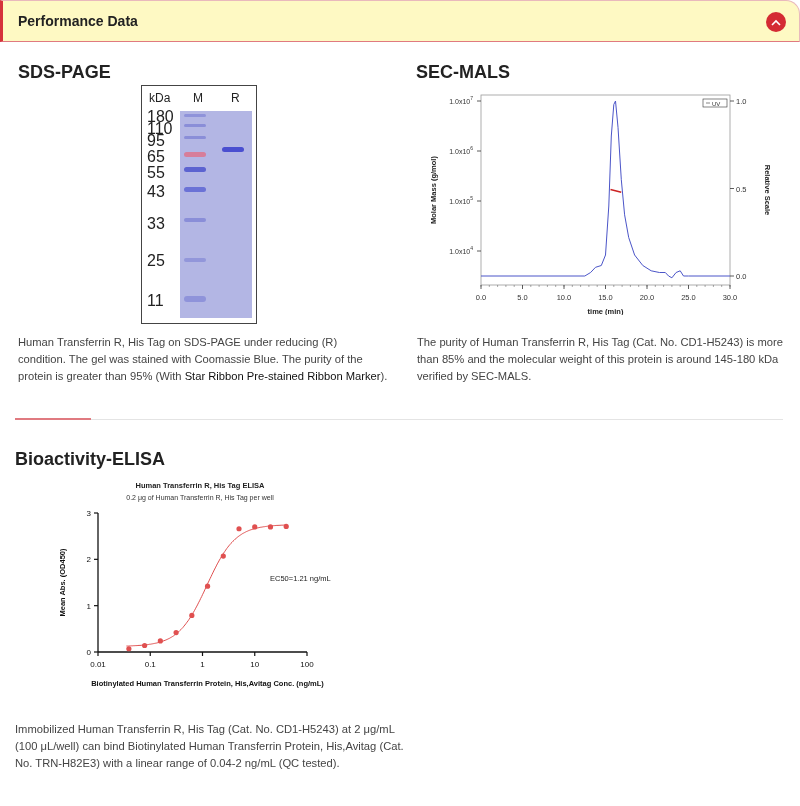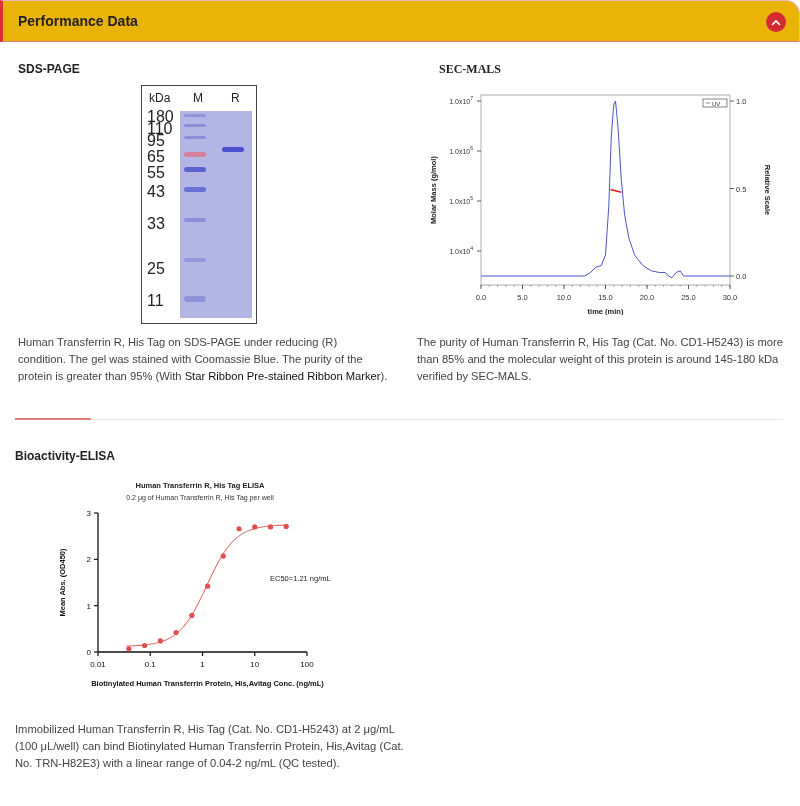--- a/index.html
+++ b/index.html
@@ -1,39 +1,39 @@
 <!DOCTYPE html>
 <html><head>
 <meta charset="utf-8">
 <style>
   * { box-sizing: border-box; margin: 0; padding: 0; }
   html, body { width: 800px; height: 806px; background: #ffffff; overflow: hidden; }
   body { font-family: "Liberation Sans", sans-serif; color: #333; position: relative; }
 
   .panel-header {
     position: absolute; left: 0; top: 0; width: 800px; height: 42px;
-    background: #eab308;
+    background: #fef9c3;
     border-bottom: 1px solid #e07a80;
     border-left: 3px solid #d6323c;
     border-top: 1px solid #e9b9bc;
     border-right: 1px solid #e9b9bc;
     border-top-right-radius: 14px;
   }
   .panel-title {
     position: absolute; left: 15px; top: 12px;
     font-size: 14px; font-weight: bold; color: #222;
   }
   .collapse-btn {
     position: absolute; left: 763px; top: 11px; width: 20px; height: 20px;
     border-radius: 50%; background: #d42b33; cursor: pointer;
     display: flex; align-items: center; justify-content: center;
   }
   .collapse-btn svg { display: block; }
 
-  .section-title { position: absolute; font-size: 12px; font-weight: bold; color: #222; }
+  .section-title { position: absolute; font-size: 18px; font-weight: bold; color: #222; }
   .desc { position: absolute; font-size: 11.2px; line-height: 17px; color: #444; }
   .desc .dark { color: #111; }
 
   .divider-gray { position: absolute; left: 15px; top: 419px; width: 768px; height: 1px; background: #e4e4e4; }
   .divider-red { position: absolute; left: 15px; top: 418px; width: 76px; height: 2px; background: #e07a80; }
 
   
   .gel-frame {
     position: absolute; left: 141px; top: 85px; width: 116px; height: 239px;
     border: 1px solid #444; background: #fff;
@@ -68,42 +68,42 @@
   <span class="gel-lbl" style="left:51px; top:5px;">M</span>
   <span class="gel-lbl" style="left:89px; top:5px;">R</span>
 
   <span class="mw" style="top:25px;">180</span>
   <span class="mw" style="top:37px;">110</span>
   <span class="mw" style="top:49px;">95</span>
   <span class="mw" style="top:65px;">65</span>
   <span class="mw" style="top:81px;">55</span>
   <span class="mw" style="top:100px;">43</span>
   <span class="mw" style="top:132px;">33</span>
-  <span class="mw" style="top:177px;">25</span>
+  <span class="mw" style="top:169px;">25</span>
   <span class="mw" style="top:209px;">11</span>
 
   <div class="gel-body">
     <div class="band" style="left:4px; top:3px; width:22px; height:3px; background:#8f93da;"></div>
     <div class="band" style="left:4px; top:13px; width:22px; height:3px; background:#8a8ed8;"></div>
     <div class="band" style="left:4px; top:25px; width:22px; height:3px; background:#8a8ed8;"></div>
     <div class="band" style="left:4px; top:41px; width:22px; height:5px; background:#d77e9a;"></div>
     <div class="band" style="left:4px; top:56px; width:22px; height:5px; background:#5c63d0;"></div>
     <div class="band" style="left:4px; top:76px; width:22px; height:5px; background:#6b72d6;"></div>
     <div class="band" style="left:4px; top:107px; width:22px; height:4px; background:#8a8ed8;"></div>
     <div class="band" style="left:4px; top:147px; width:22px; height:4px; background:#9296da;"></div>
     <div class="band" style="left:4px; top:185px; width:22px; height:6px; background:#8f93da;"></div>
     <div class="band" style="left:42px; top:36px; width:22px; height:5px; background:#4a4fd0;"></div>
   </div>
 </div>
 
 <div class="desc" style="left:18px; top:334px; width:370px;">
   <span>Human Transferrin R, His Tag on SDS-PAGE under reducing (R) condition. The gel was stained with Coomassie Blue. The purity of the protein is greater than 95% (With </span><span class="dark">Star Ribbon Pre-stained Ribbon Marker</span><span>).</span>
 </div>
 
-<div class="section-title" style="left:439px; top:62px;font-family:Liberation Serif, serif;">SEC-MALS</div>
+<div class="section-title" style="left:416px; top:62px;">SEC-MALS</div>
 
 <svg class="chart" id="sec-chart" style="left:420px; top:85px;" width="360" height="230">
     <rect x="61" y="10" width="249" height="190" fill="none" stroke="#999" stroke-width="0.8"></rect>
     <line x1="61" y1="200" x2="61" y2="204" stroke="#333" stroke-width="0.8"></line>
     <text x="61" y="215" font-size="7.5" text-anchor="middle" fill="#333">0.0</text>
     <line x1="102.5" y1="200" x2="102.5" y2="204" stroke="#333" stroke-width="0.8"></line>
     <text x="102.5" y="215" font-size="7.5" text-anchor="middle" fill="#333">5.0</text>
     <line x1="144" y1="200" x2="144" y2="204" stroke="#333" stroke-width="0.8"></line>
     <text x="144" y="215" font-size="7.5" text-anchor="middle" fill="#333">10.0</text>
     <line x1="185.5" y1="200" x2="185.5" y2="204" stroke="#333" stroke-width="0.8"></line>

